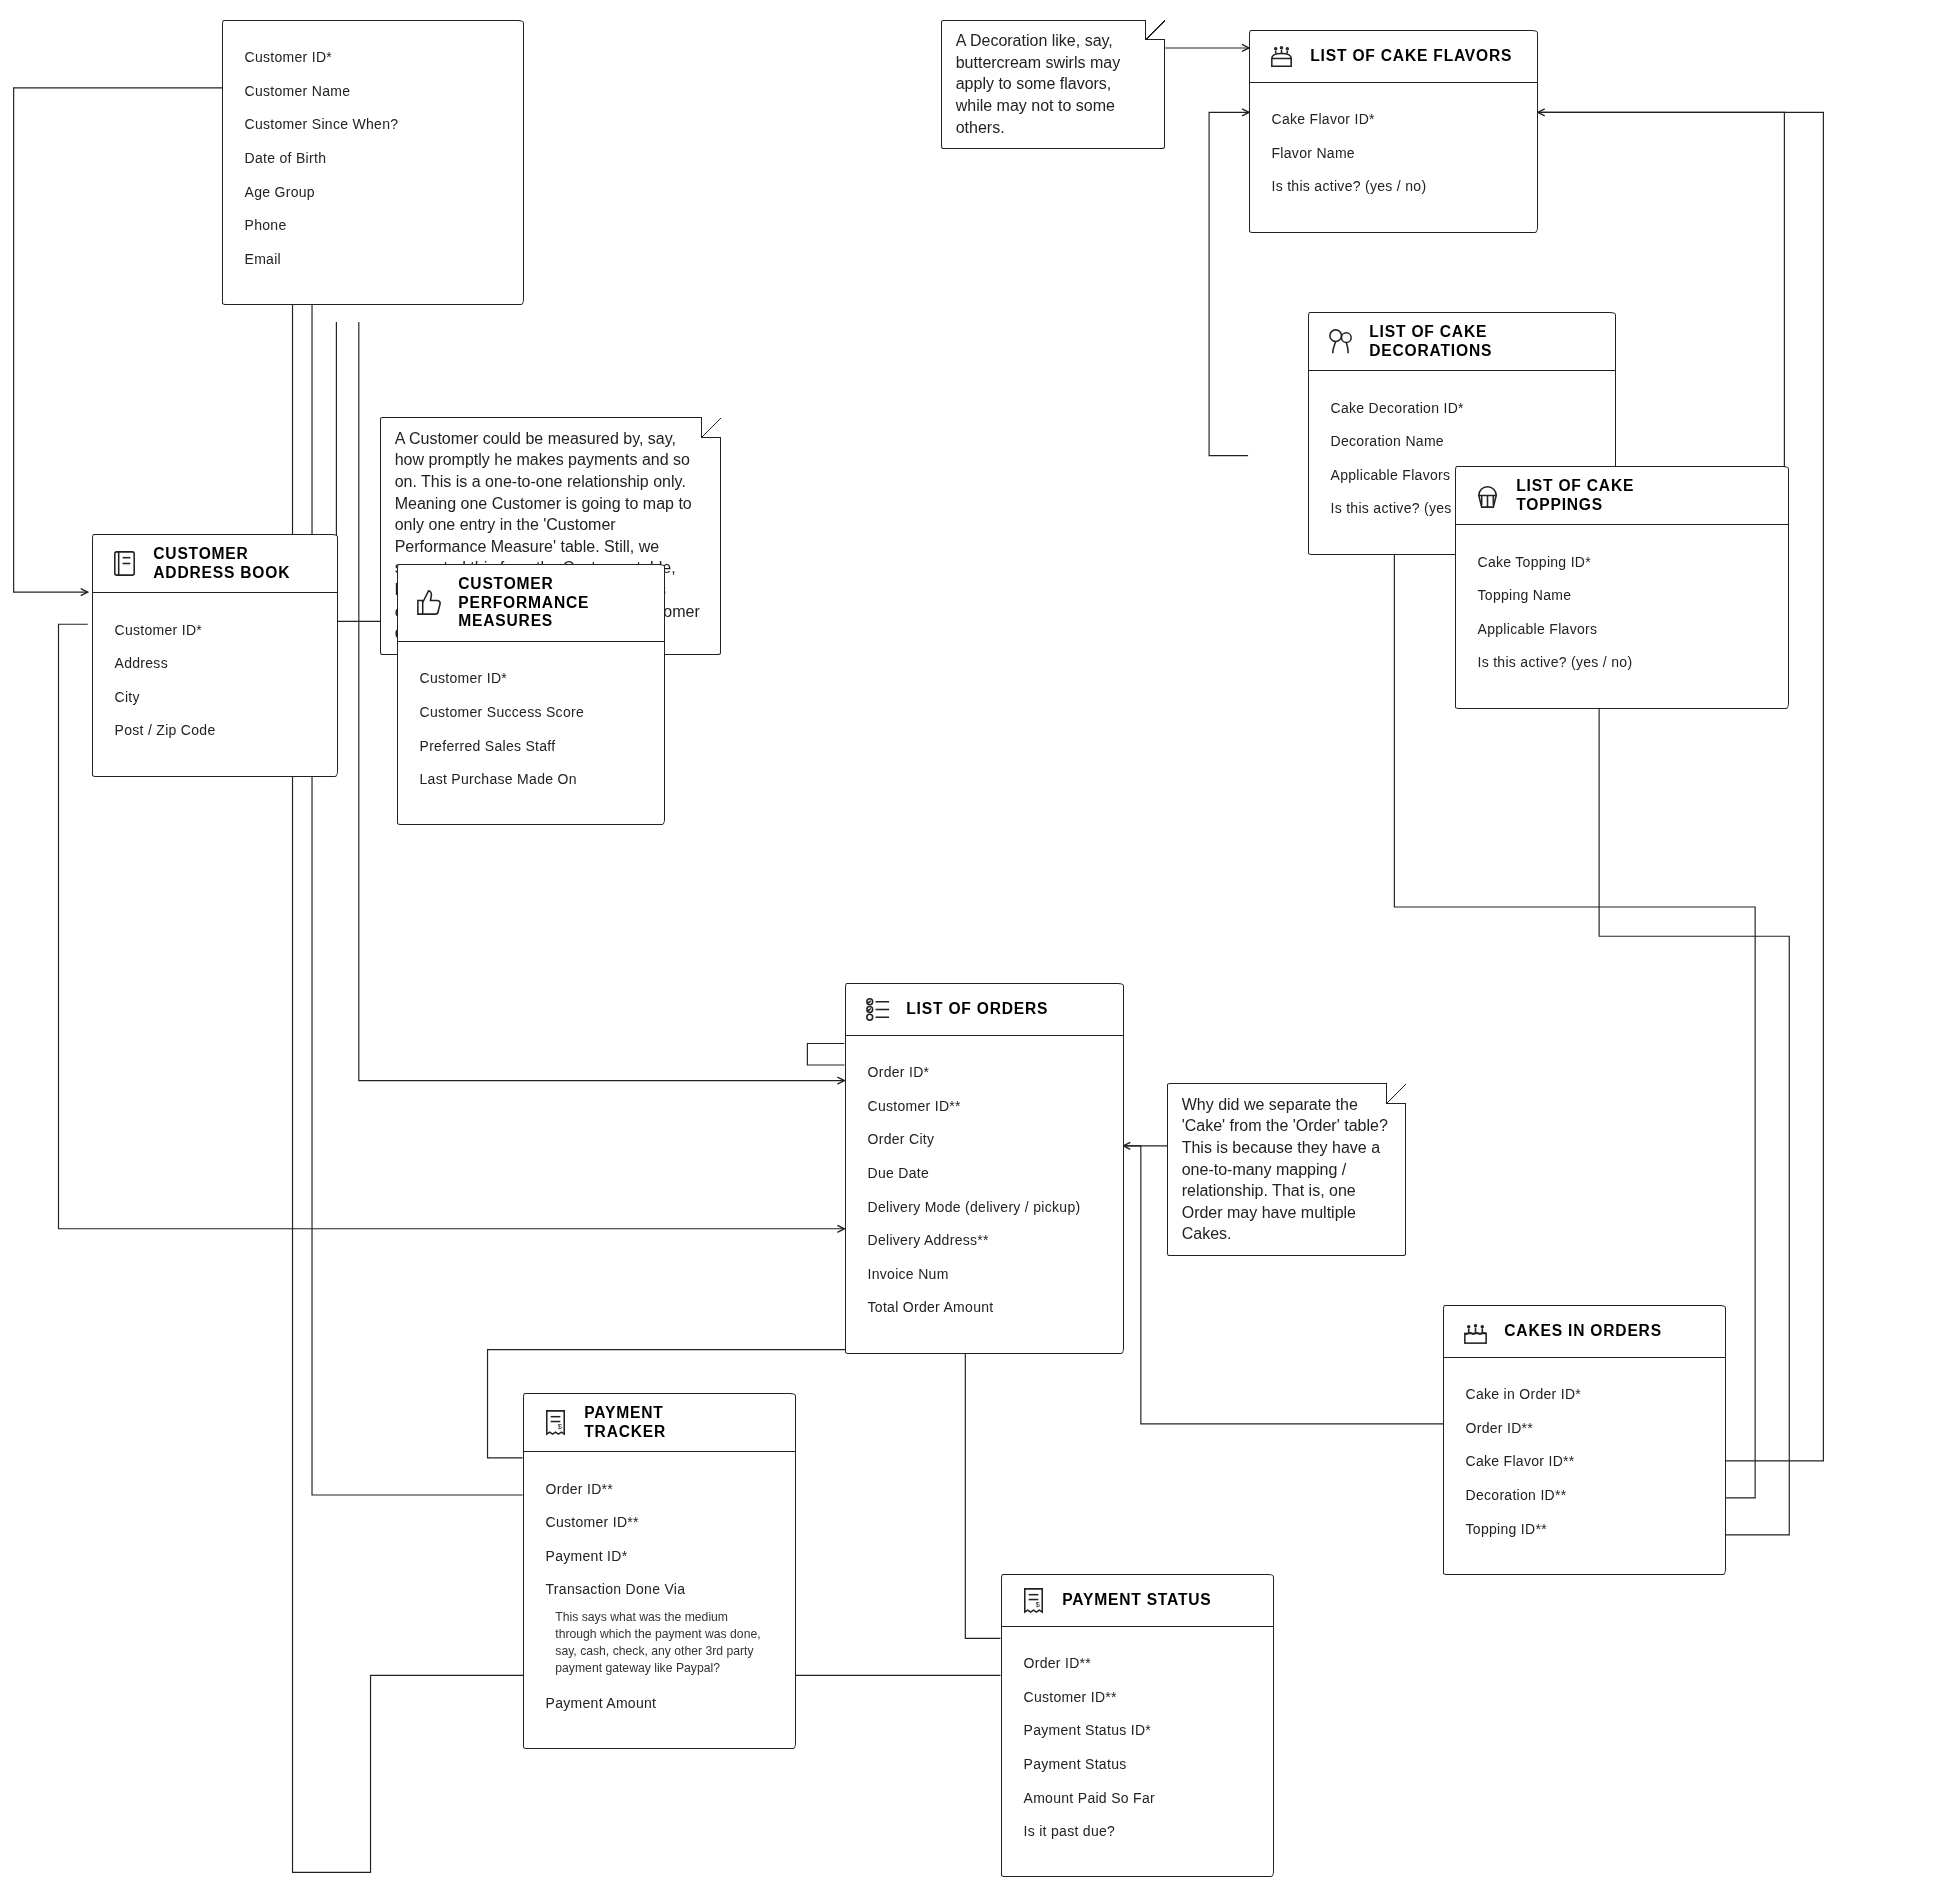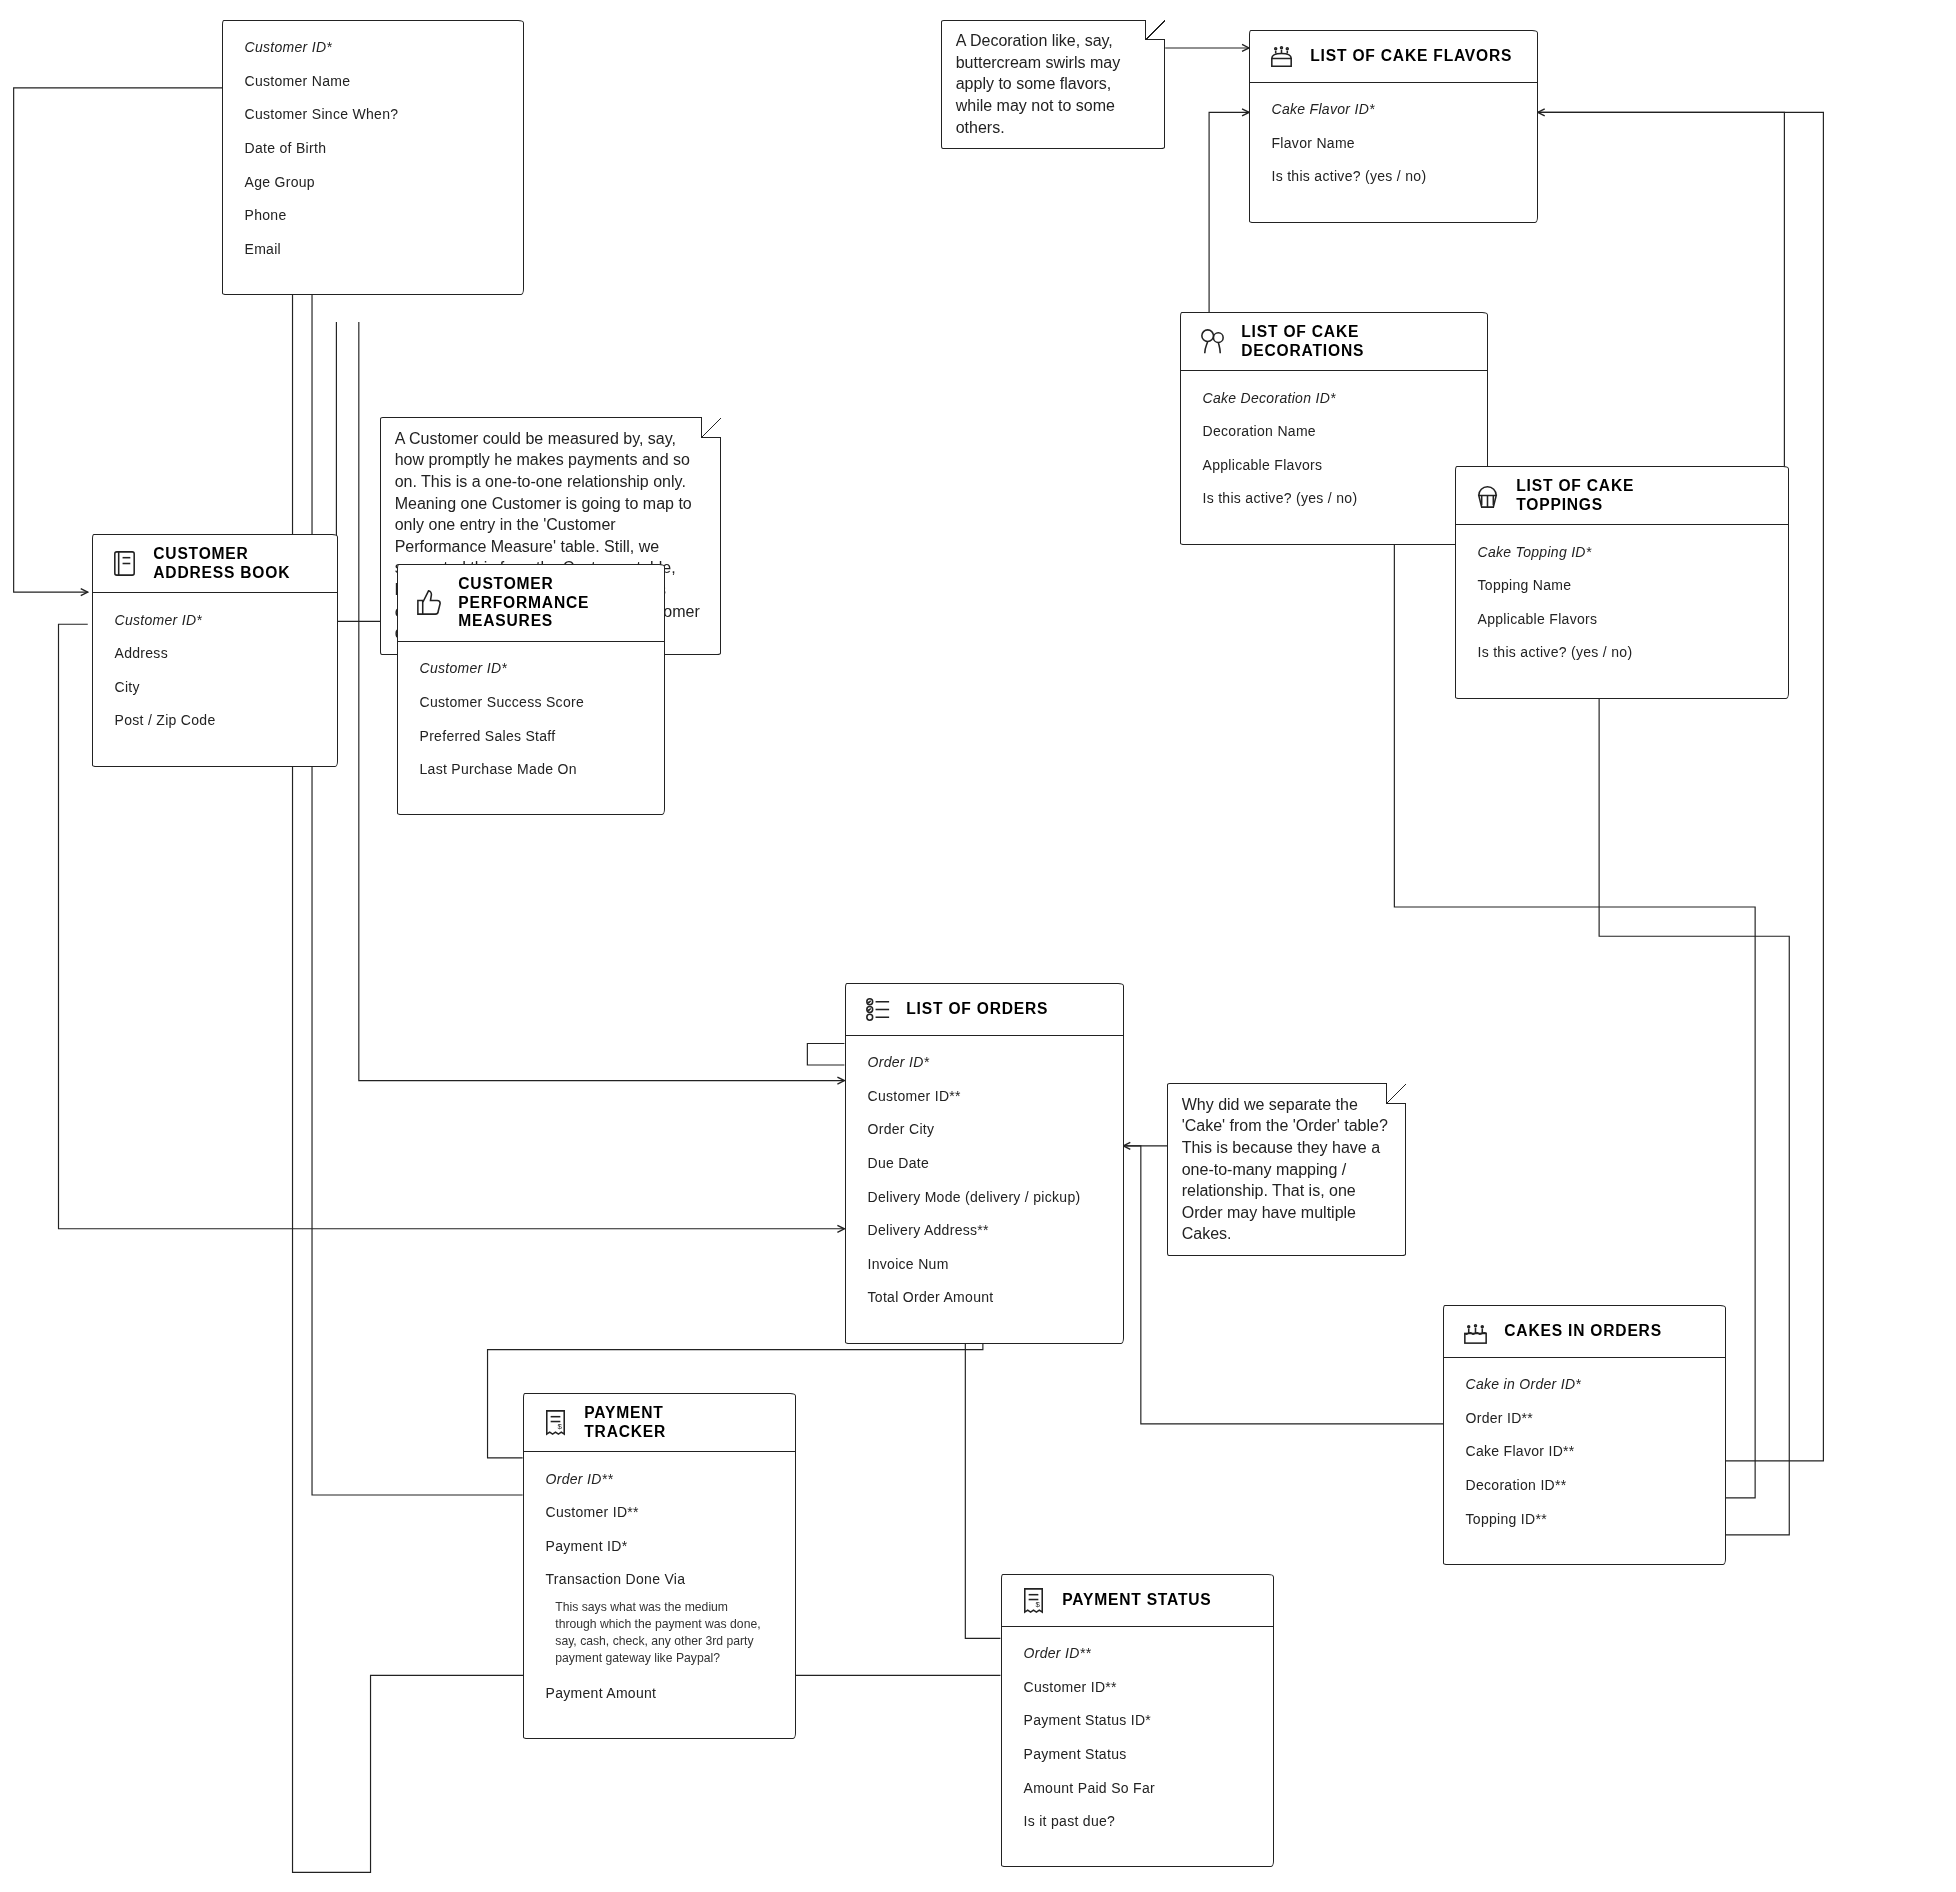--- a/index.html
+++ b/index.html
@@ -40,21 +40,21 @@
   }
   .entity-fields {
     padding: 13.7px 21.5px 19.5px;
   }
   .field {
     font-size: 14px;
     color: #222;
     margin: 17.6px 0;
     letter-spacing: 0.3px;
   }
-  .field:first-child { margin-top: 5px; font-style: italic; }
+  .field:first-child { margin-top: 15px; }
   .field-note {
     font-size: 12.2px;
     color: #333;
     margin: -5.9px 0 17.6px 9.8px;
     line-height: 1.4;
     max-width: 215px;
   }
   .note {
     position: absolute;
     border: 1.5px solid #222;
@@ -206,21 +206,21 @@
         </svg>
     <div class="entity-title">LIST OF CAKE FLAVORS</div>
   </div>
   <div class="entity-fields">
     <div class="field">Cake Flavor ID*</div>
     <div class="field">Flavor Name</div>
     <div class="field">Is this active? (yes / no)</div>
   </div>
 </div>
 
-<div class="entity" style="left:1180px;top:312px;width:308px">
+<div class="entity" style="left:1308px;top:312px;width:308px">
   <div class="entity-header">
     <svg class="icon" viewBox="0 0 32 32">
           <circle cx="11" cy="10" r="6"></circle>
           <circle cx="22" cy="12" r="5"></circle>
           <path d="M11 16c-1 4-3 6-3 12M22 17c1 4 2 6 2 11"></path>
         </svg>
     <div class="entity-title" style="max-width:176px">LIST OF CAKE DECORATIONS</div>
   </div>
   <div class="entity-fields">
     <div class="field">Cake Decoration ID*</div>

